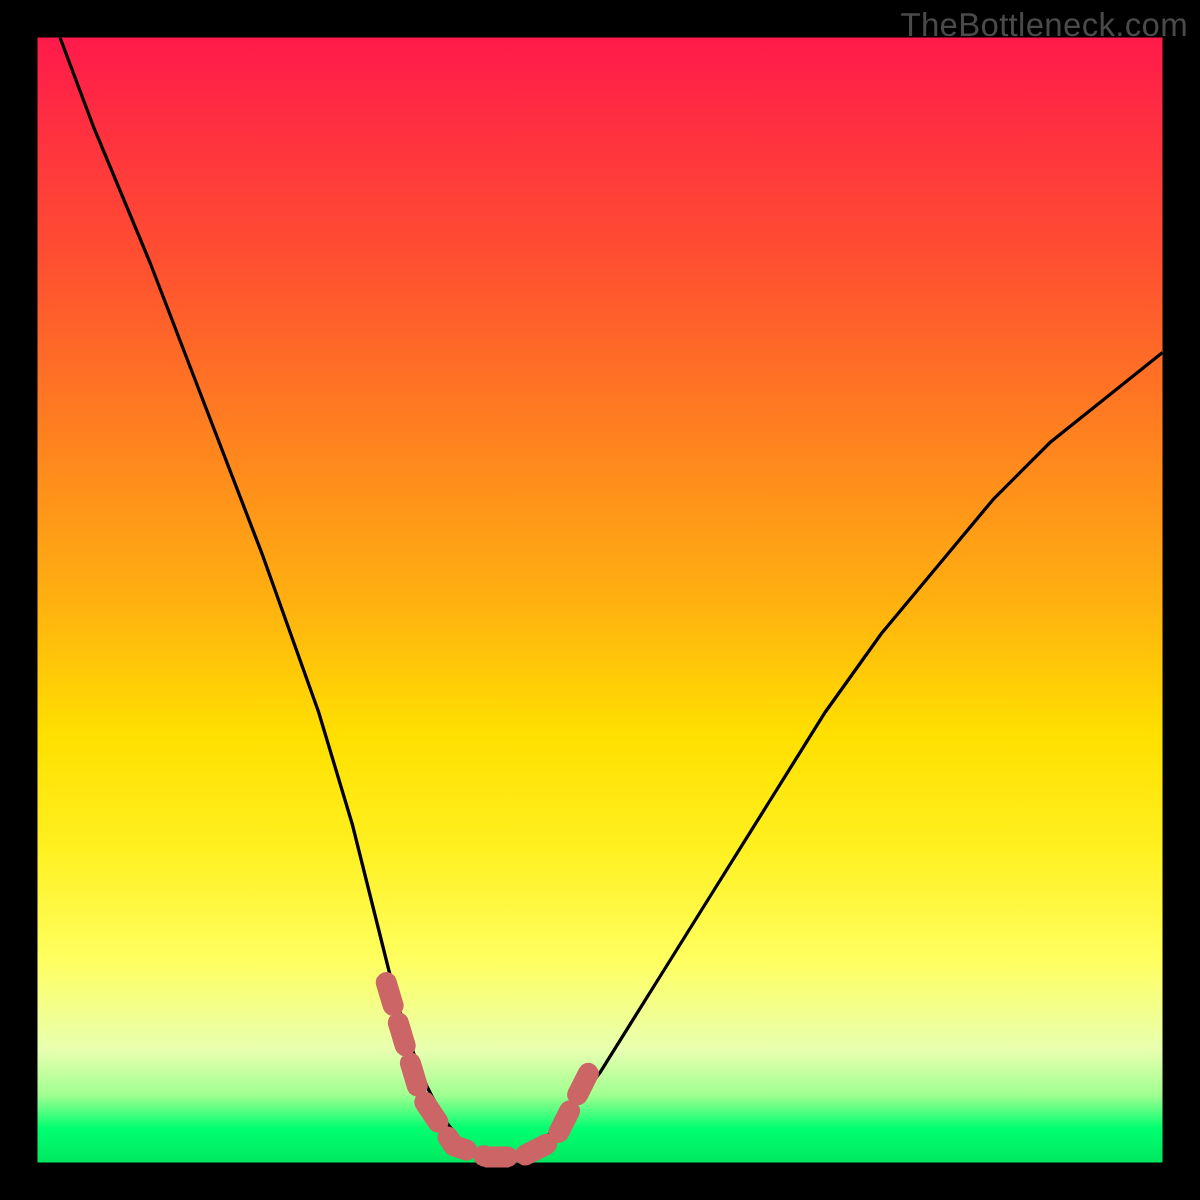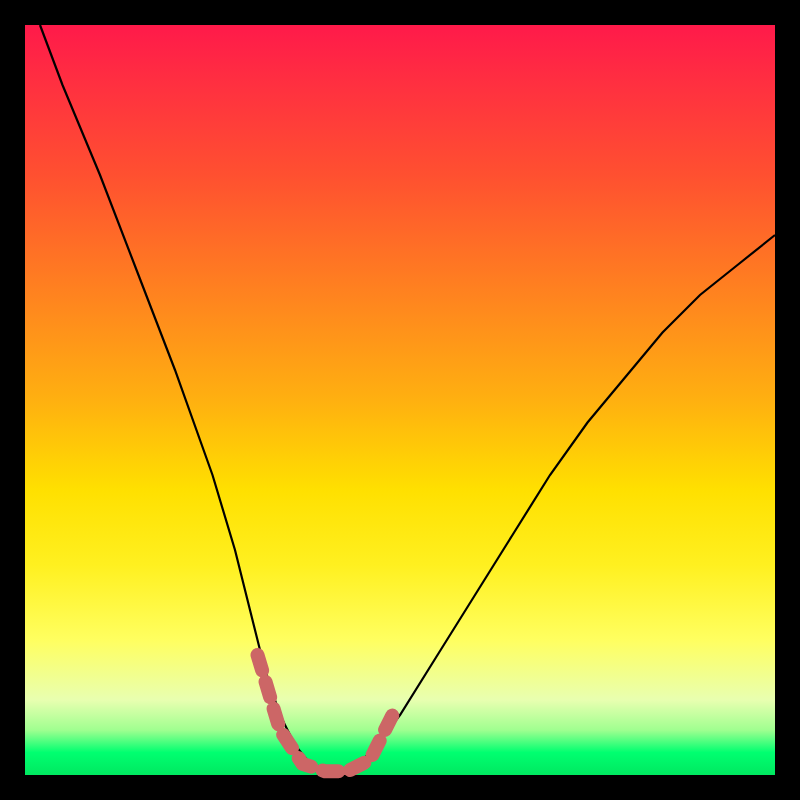--- a/index.html
+++ b/index.html
@@ -58,19 +58,20 @@
     stroke-width: 14;
     stroke-linecap: round;
     stroke-linejoin: round;
     stroke-dasharray: 16 12;
   }
 </style>
 </head>
 <body>
 
 <div class="outer">
+  <div class="watermark">TheBottleneck.com</div>
   <div class="plot">
     <svg class="curve" viewBox="0 0 750 750">
       <path id="main-curve" class="curve-path" d="M15.0 0.0 L37.5 60.0 L75.0 150.0 L112.5 247.5 L150.0 345.0 L187.5 450.0 L210.0 525.0 L225.0 585.0 L240.0 645.0 L255.0 690.0 L270.0 720.0 L285.0 738.8 L300.0 746.3 L315.0 746.3 L330.0 742.5 L345.0 727.5 L375.0 690.0 L412.5 630.0 L450.0 570.0 L487.5 510.0 L525.0 450.0 L562.5 397.5 L600.0 352.5 L637.5 307.5 L675.0 270.0 L712.5 240.0 L750.0 210.0"></path>
       <path id="marker-curve" class="marker-path" d="M232.5 630.0 L255.0 705.0 L277.5 738.8 L300.0 746.3 L322.5 746.3 L345.0 735.0 L367.5 690.0"></path>
     </svg>
   </div>
 </div>
 
 </body></html>

